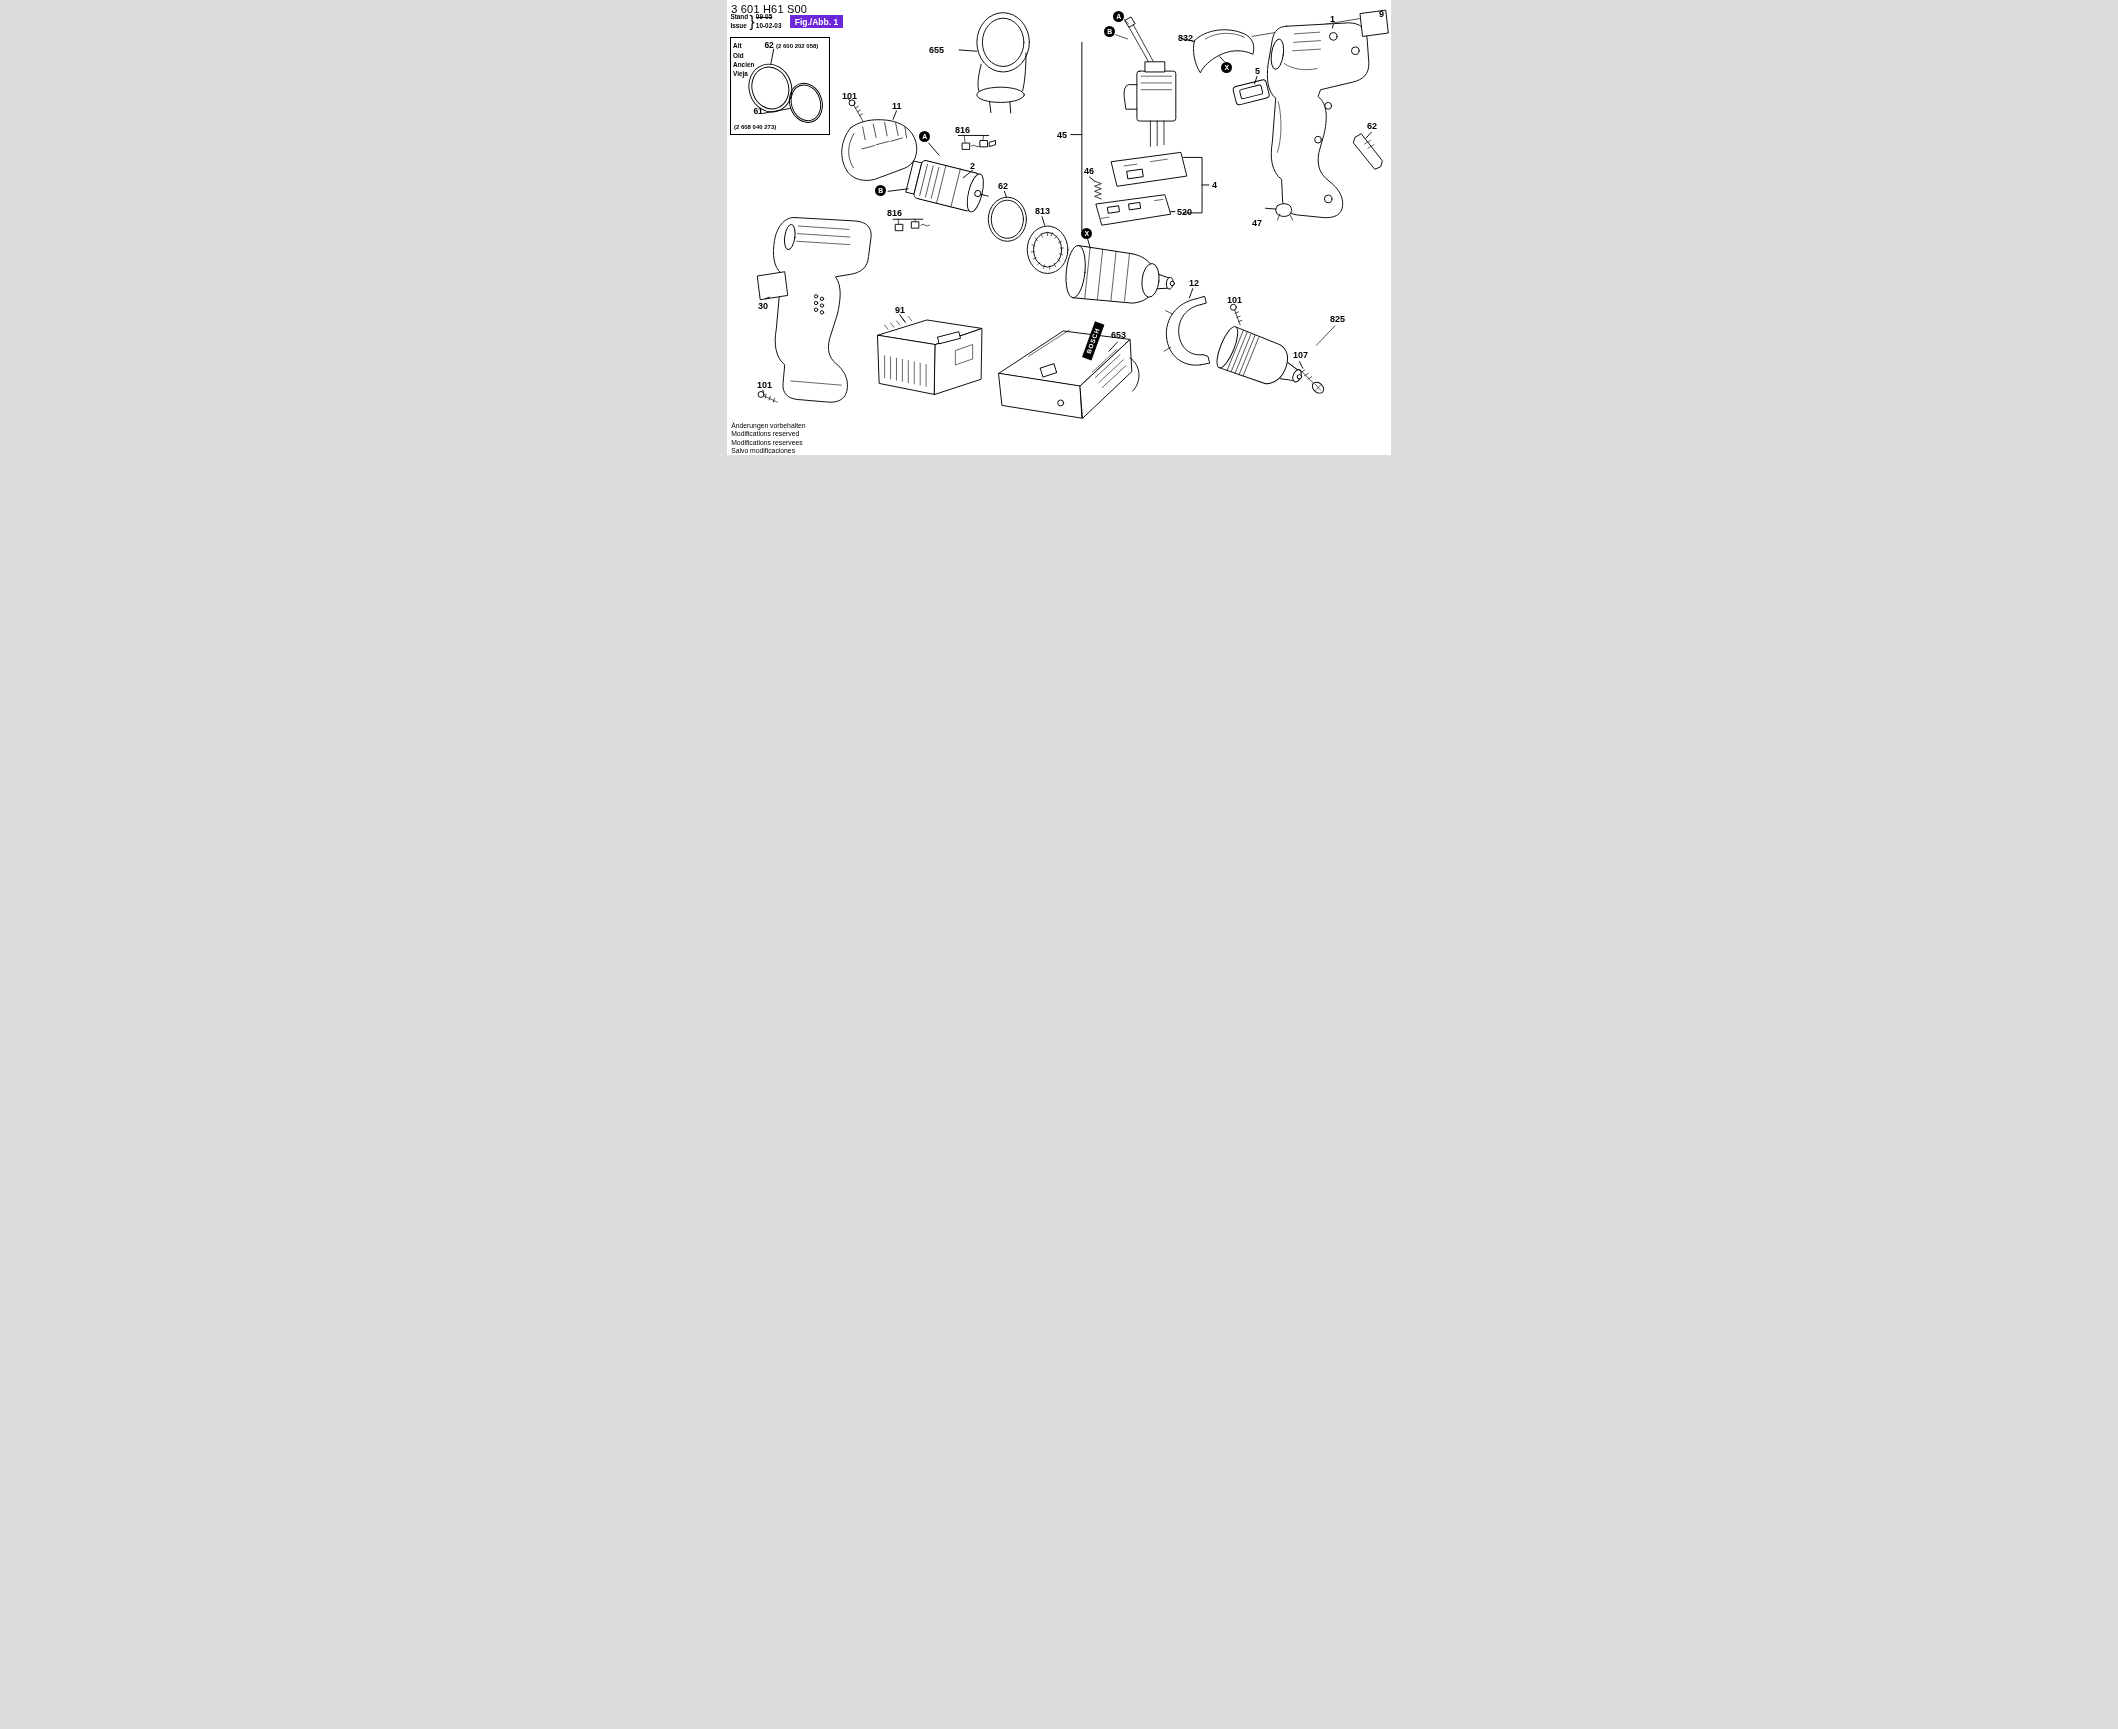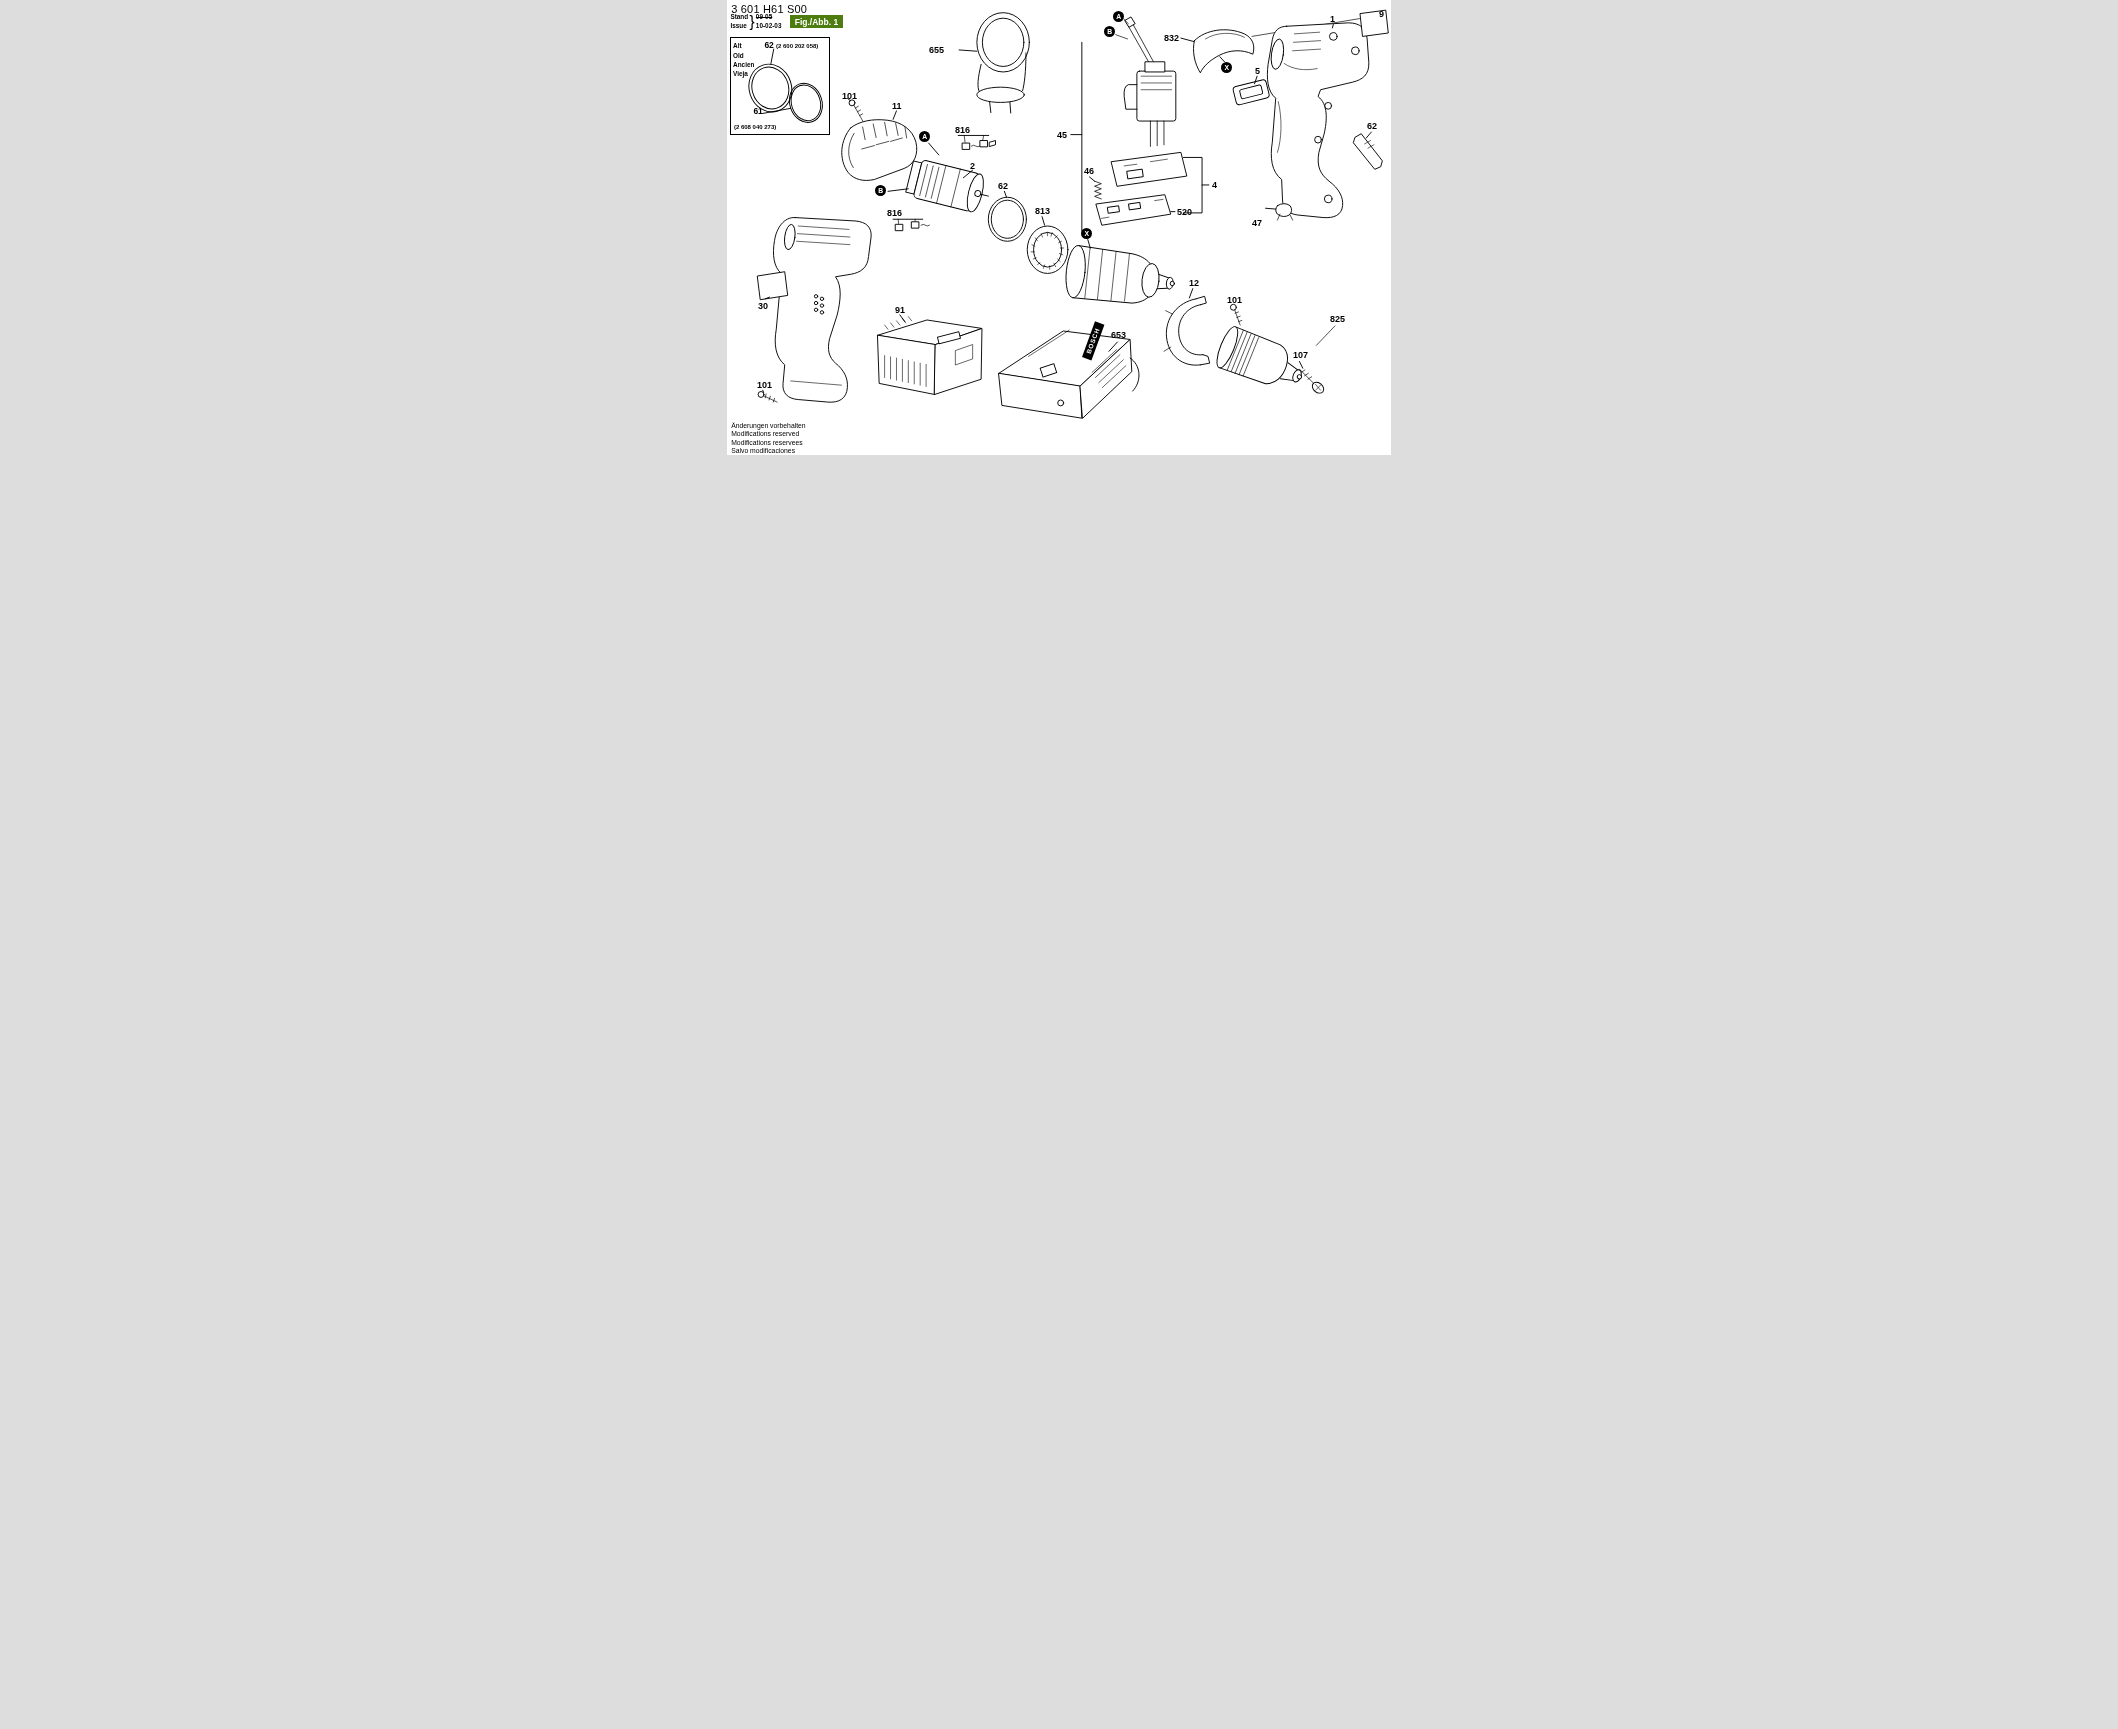--- a/index.html
+++ b/index.html
@@ -7,21 +7,21 @@
   body { font-family:"Liberation Sans", sans-serif; color:#000; }
   .page { position:relative; width:664px; height:455px; background:#fff; overflow:hidden; margin:0 auto; }
   .art { position:absolute; left:0; top:0; width:664px; height:455px; }
 
   .doc-number { position:absolute; left:4.2px; top:3.4px; font-size:11px; letter-spacing:0.2px; }
   .revision { position:absolute; left:3.4px; top:12.7px; display:flex; align-items:center; font-size:6.4px; font-weight:bold; }
   .rev-col { display:flex; flex-direction:column; line-height:1.3; }
   .rev-brace { font-size:15.3px; font-weight:400; margin:0 1.3px; transform:scaleY(1.05); }
   .strike { text-decoration:line-through; }
 
-  .figure-box { position:absolute; left:63px; top:15.3px; background:#4d7c0f; color:#fff; font-weight:bold; font-size:8.5px; padding:1.3px 4.7px; }
+  .figure-box { position:absolute; left:63px; top:15.3px; background:#6d28d9; color:#fff; font-weight:bold; font-size:8.5px; padding:1.3px 4.7px; }
 
   .legend-box { position:absolute; left:3.4px; top:37px; width:100px; height:98px; border:1.3px solid #000; }
   .legend-ref-top { position:absolute; left:33px; top:1.7px; font-weight:bold; white-space:nowrap; }
   .legend-ref-top .ref { font-size:8.5px; margin-right:2.1px; }
   .legend-ref-top .code { font-size:6px; }
   .legend-alt { position:absolute; left:1.7px; top:3.4px; font-weight:bold; font-size:6.4px; line-height:1.45; }
   .legend-ref-bottom { position:absolute; left:22px; bottom:18px; font-weight:bold; font-size:8.5px;margin-top:22px; }
   .legend-code-bottom { position:absolute; left:2.5px; bottom:4.2px; font-weight:bold; font-size:6px; white-space:nowrap; }
 
   .callout { position:absolute; font-weight:bold; font-size:9px; white-space:nowrap; }
@@ -325,21 +325,21 @@
   <div class="callout" style="left:165px;top:101px">11</div>
   <div class="callout" style="left:228px;top:125px">816</div>
   <div class="callout" style="left:243px;top:161px">2</div>
   <div class="callout" style="left:271px;top:181px">62</div>
   <div class="callout" style="left:160px;top:208px">816</div>
   <div class="callout" style="left:308px;top:206px">813</div>
   <div class="callout" style="left:330px;top:130px">45</div>
   <div class="callout" style="left:357px;top:166px">46</div>
   <div class="callout" style="left:450px;top:207px">520</div>
   <div class="callout" style="left:485px;top:180px">4</div>
-  <div class="callout" style="left:437px;top:33px">832</div>
+  <div class="callout" style="left:451px;top:33px">832</div>
   <div class="callout" style="left:528px;top:66px">5</div>
   <div class="callout" style="left:603px;top:14.4px">1</div>
   <div class="callout" style="left:652px;top:9.3px">9</div>
   <div class="callout" style="left:640px;top:121px">62</div>
   <div class="callout" style="left:525px;top:218px">47</div>
   <div class="callout" style="left:31px;top:301px">30</div>
   <div class="callout" style="left:168px;top:305px">91</div>
   <div class="callout" style="left:462px;top:278px">12</div>
   <div class="callout" style="left:500px;top:295px">101</div>
   <div class="callout" style="left:603px;top:314px">825</div>

